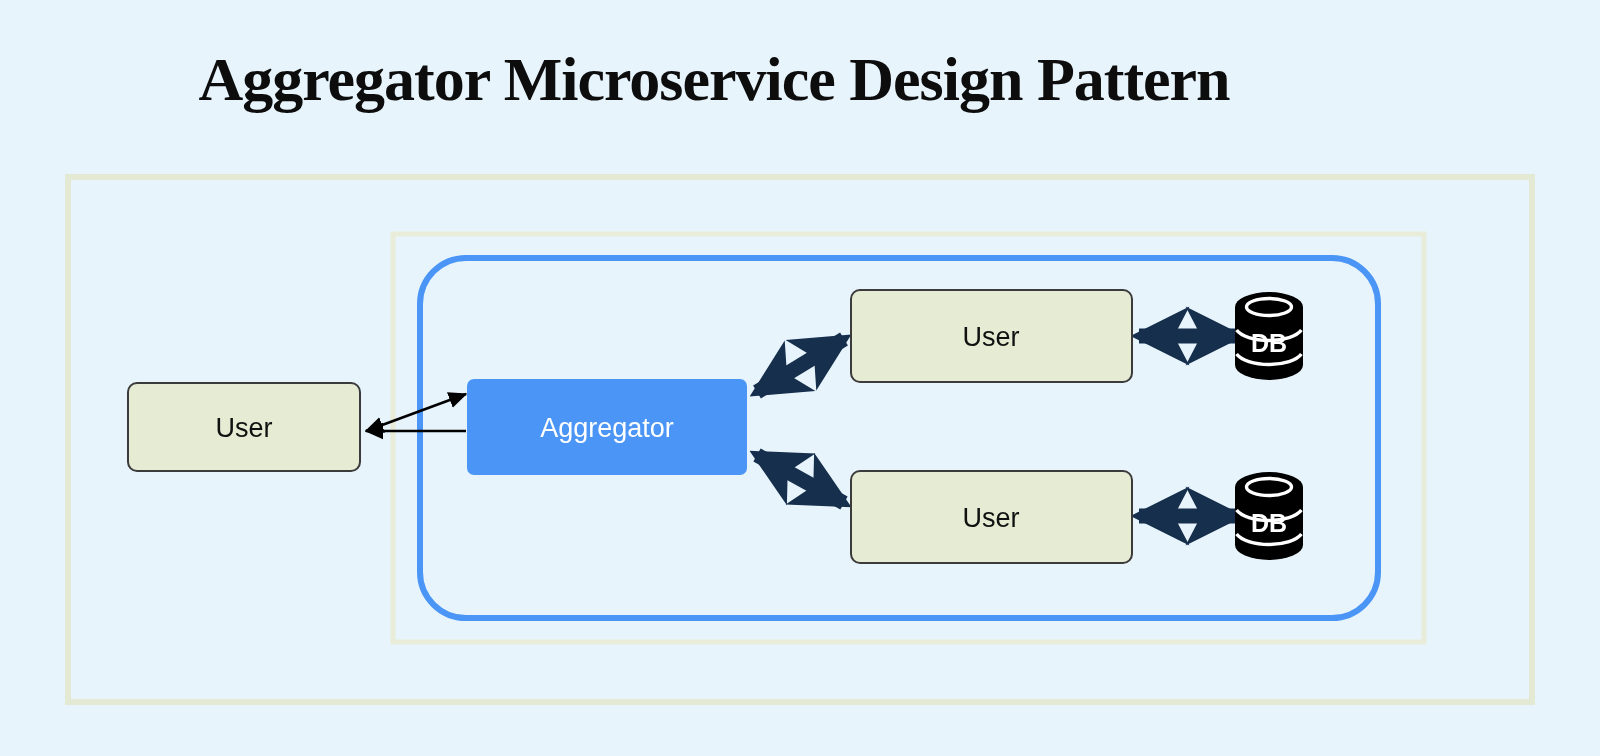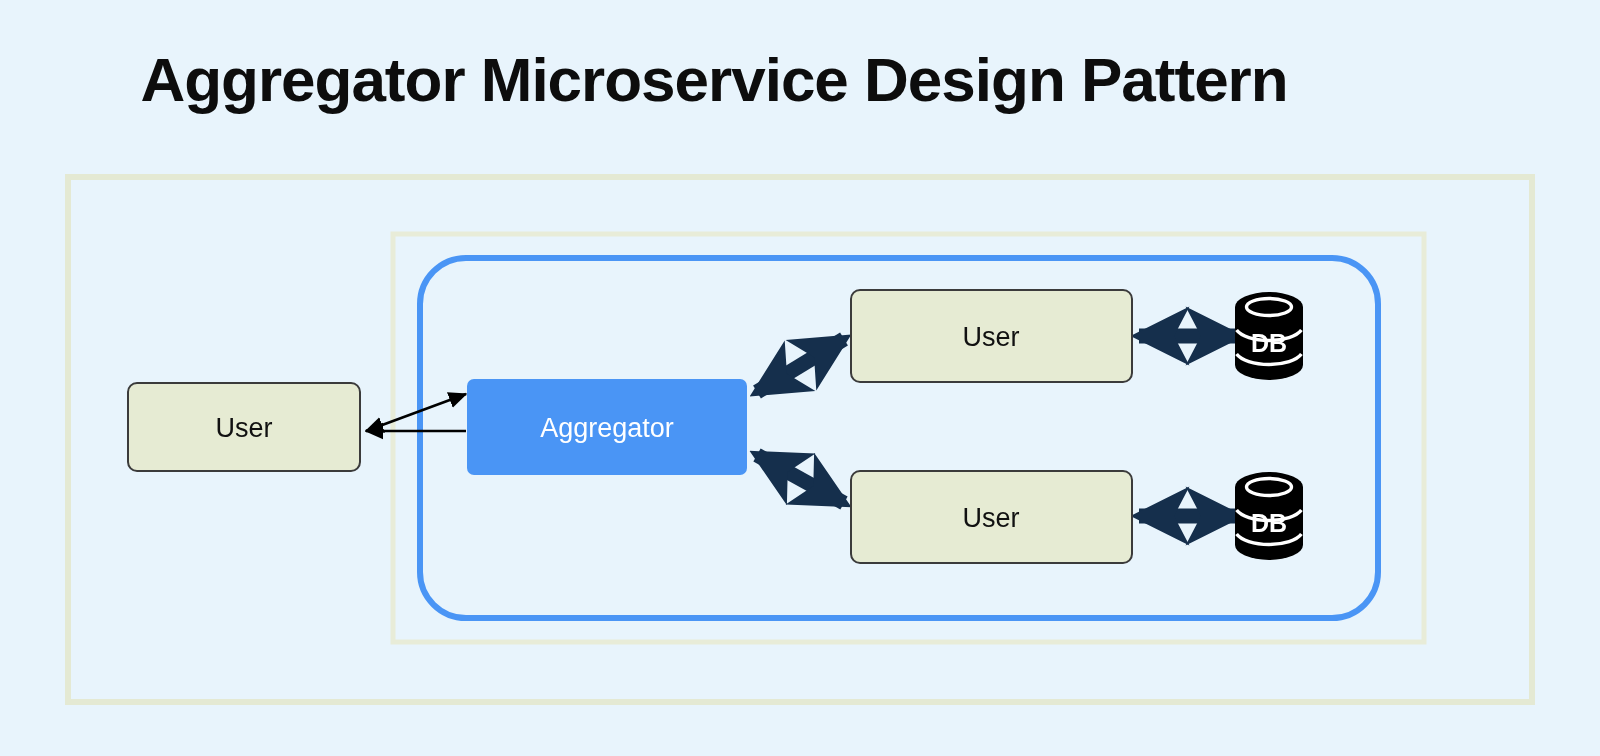--- a/index.html
+++ b/index.html
@@ -18,21 +18,21 @@
     width: 1600px;
     height: 756px;
     background: #e8f4fc;
   }
   #title {
     position: absolute;
     left: 0;
     top: 44px;
     width: 1428px;
     text-align: center;
-    font-family: Liberation Sans, sans-serif;
+    font-family: Liberation Serif, serif;
     font-weight: bold;
     font-size: 62px;
     letter-spacing: -1px;
     color: #0d0d0d;
     white-space: nowrap;
   }
   #diagram {
     position: absolute;
     left: 0;
     top: 0;

